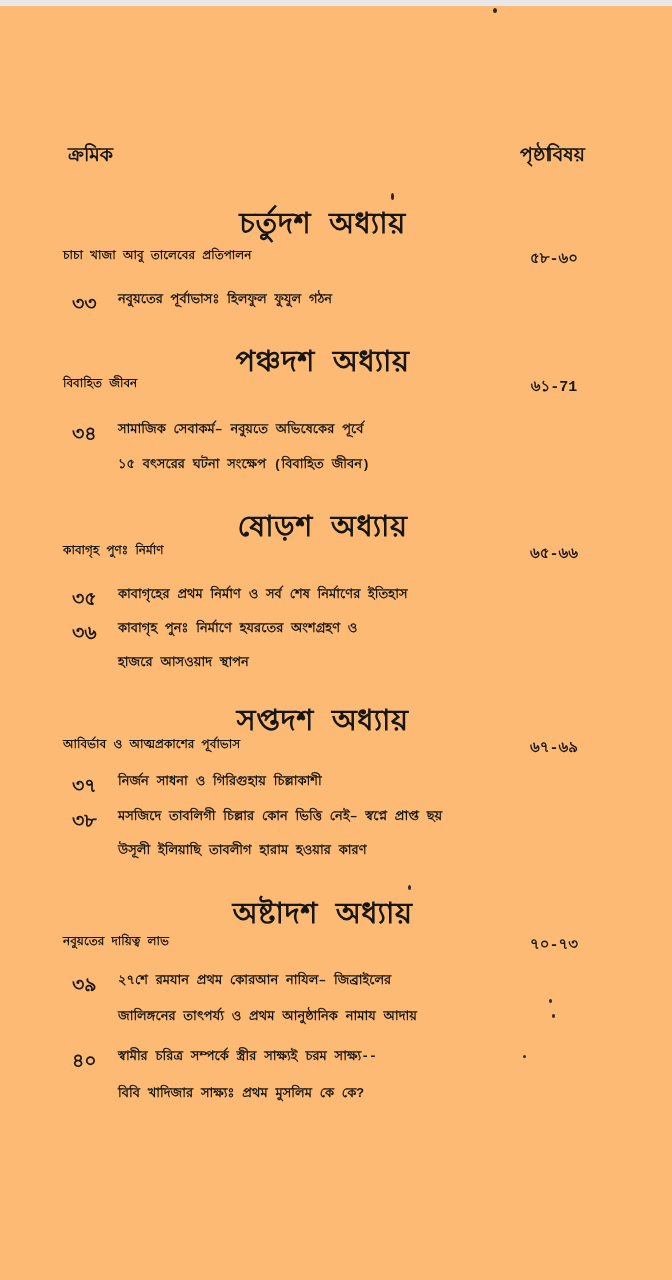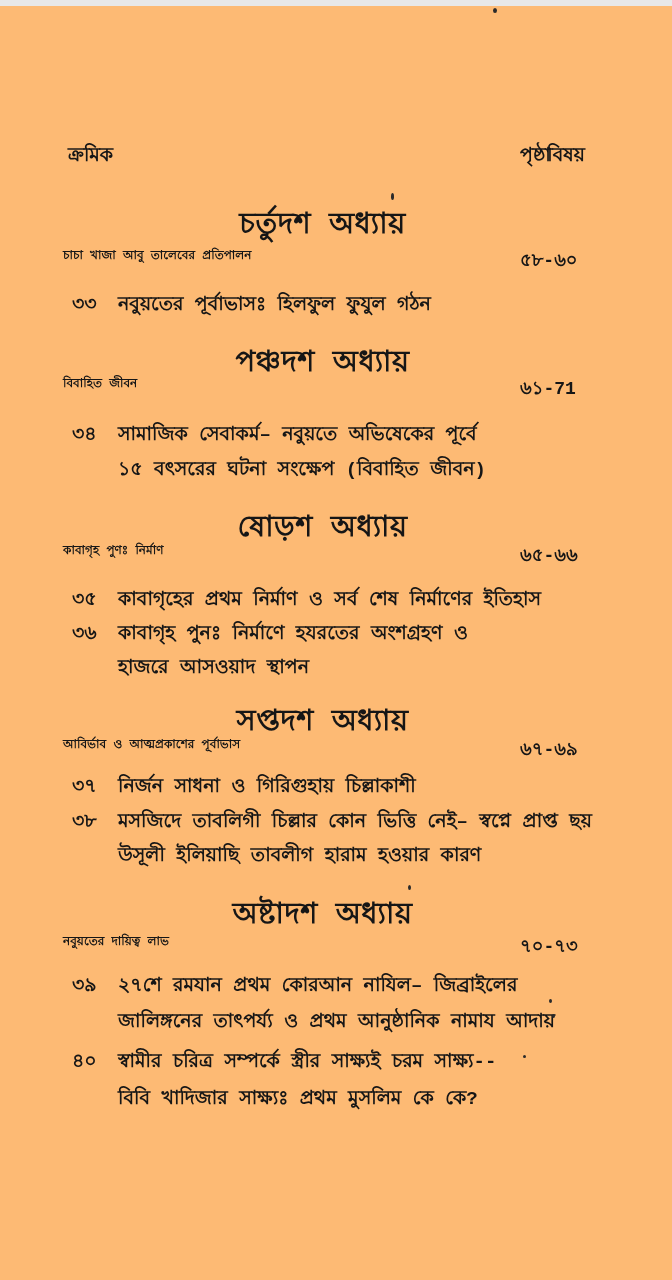--- a/index.html
+++ b/index.html
@@ -23,27 +23,27 @@
   
   .chapter-title {
     position: absolute; left: 0; width: 645px; text-align: center;
     font-size: 29px; font-weight: 700; letter-spacing: .5px;
   }
   .subtitle {
     position: absolute; left: 63px; width: 505px; text-align: left;
     font-size: 12px; font-weight: 700;
   }
   .page-range {
-    position: absolute; left: 520px; width: 68px; text-align: left;
-    font-size: 18px; font-weight: 700;
+    position: absolute; left: 520px; width: 68px; text-align: center;
+    font-size: 15px; font-weight: 700;
   }
 
   
   .serial    { position: absolute; left: 72px;  font-size: 19px; font-weight: 600; }
-  .item-text { position: absolute; left: 118px; font-size: 19px; font-weight: 600; }
+  .item-text { position: absolute; left: 118px; font-size: 13px; font-weight: 600; }
 
   
   .speck {
     position: absolute; background: #2a2a2a; border-radius: 50%;
   }
 </style>
 </head>
 <body>
 
 <div class="page">

